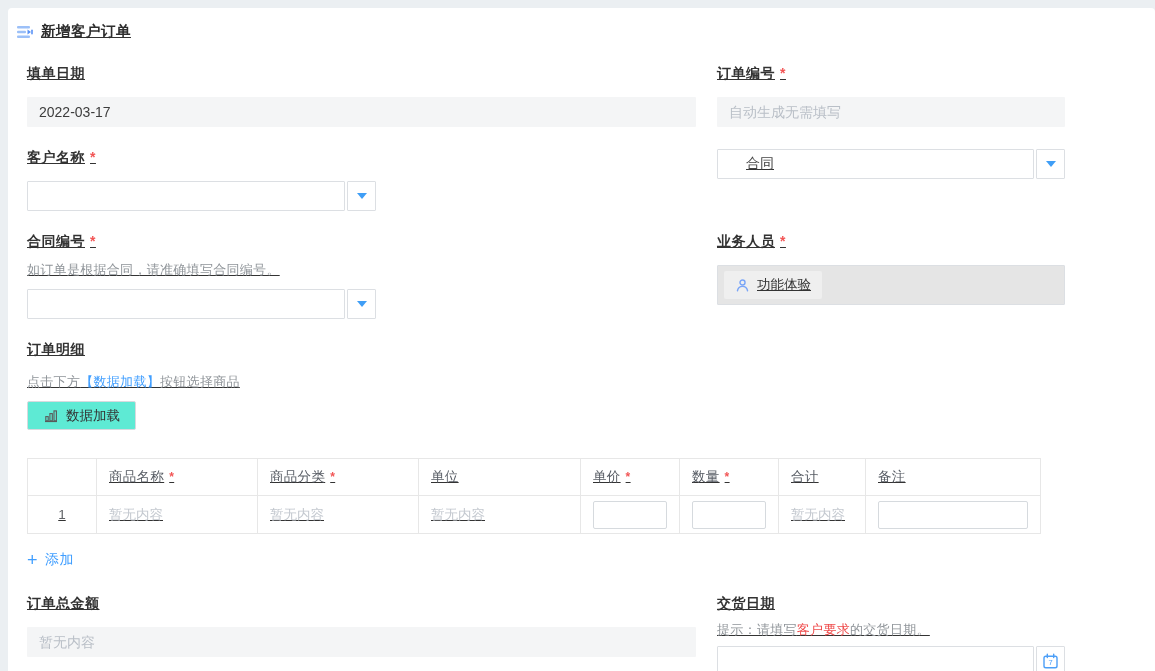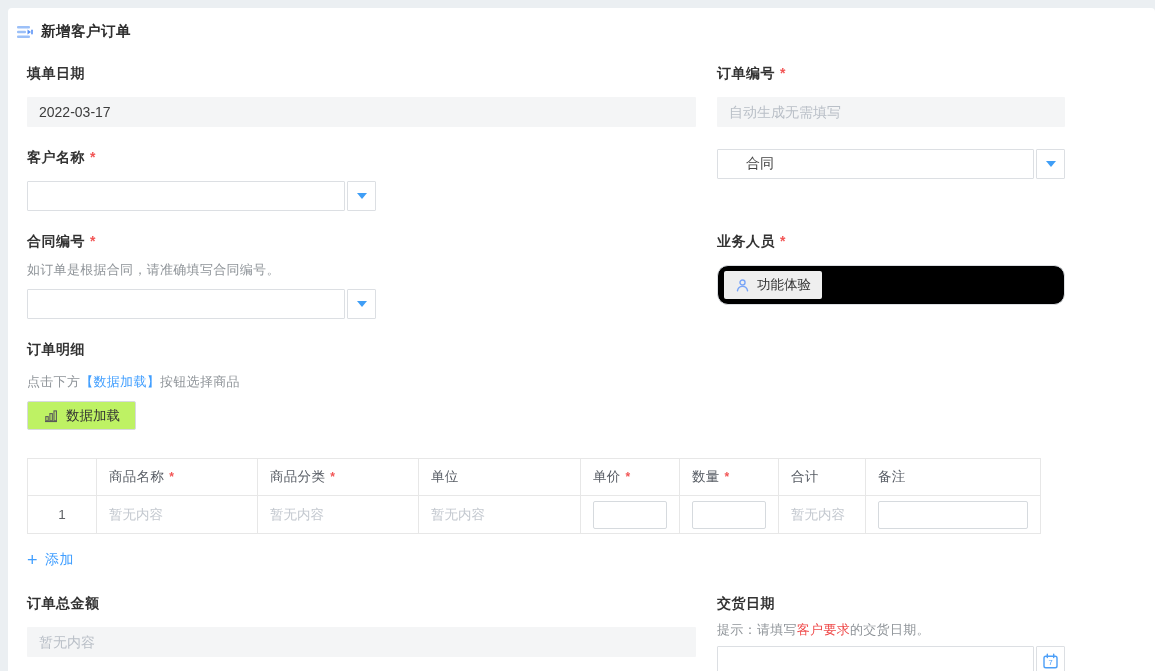--- a/index.html
+++ b/index.html
@@ -6,21 +6,21 @@
   html,body { width:1155px; height:671px; }
   body {
     font-family:"Liberation Sans","DejaVu Sans",sans-serif;
     background:#ebeff2;
     position:relative;
     overflow:hidden;
     color:#333;
   }
   .card {
     position:absolute; left:8px; top:8px; right:0; bottom:0;
-    background:#fff; border-radius:4px 4px 0 0;
+    background:#fff; border-radius:4px 4px 0 0;text-decoration:underline;
   }
   
   .page-header { display:flex; align-items:center; gap:8px; padding:14px 0 0 8px; }
   .page-title { font-size:14.5px; font-weight:700; color:#2e2e2e; letter-spacing:.5px; }
   .collapse-icon { width:17px; height:16px; display:inline-block; }
 
   
   .form-area { padding-left:19px; margin-top:24px; }
   .grid { display:grid; grid-template-columns:669px 348px; column-gap:21px; }
   .field { margin-bottom:22px; }
@@ -46,34 +46,34 @@
     border:1px solid #dcdfe3; background:#fff; border-radius:1px;
     display:flex; align-items:center; justify-content:center; cursor:pointer;
   }
   .caret-down {
     width:0; height:0;
     border-left:5px solid transparent; border-right:5px solid transparent;
     border-top:6px solid #3f9ef6;
   }
   
   .person-box {
-    height:40px; border:1px solid #dcdfe3; border-radius:11px;
-    display:flex; align-items:center; padding:0 6px; background:#000000;
+    height:40px; border:1px solid #dcdfe3; border-radius:1px;
+    display:flex; align-items:center; padding:0 6px; background:#e5e5e5;
   }
   .person-tag {
     display:inline-flex; align-items:center; gap:7px;
     background:#efefef; border-radius:2px; padding:0 11px; height:28px;
     font-size:13.5px; color:#333;
   }
 
   
   .section-label { font-size:14px; font-weight:700; color:#333; margin-bottom:18px; letter-spacing:.5px; }
   .load-btn {
     display:inline-flex; align-items:center; gap:7px;
-    border:1px solid #d7dade; background:#bef264; border-radius:2px;
+    border:1px solid #d7dade; background:#5eead4; border-radius:2px;
     height:29px; padding:0 15px; font-size:13.5px; color:#333; cursor:pointer;
     font-family:inherit;
   }
 
   table.detail-table { border-collapse:collapse; margin-top:28px; table-layout:fixed; }
   .detail-table th, .detail-table td { border:1px solid #e7e7e7; }
   .detail-table th {
     height:37px; font-size:13.5px; font-weight:400; color:#575c64;
     text-align:left; padding:0 12px; background:#fff; letter-spacing:.3px;
   }

